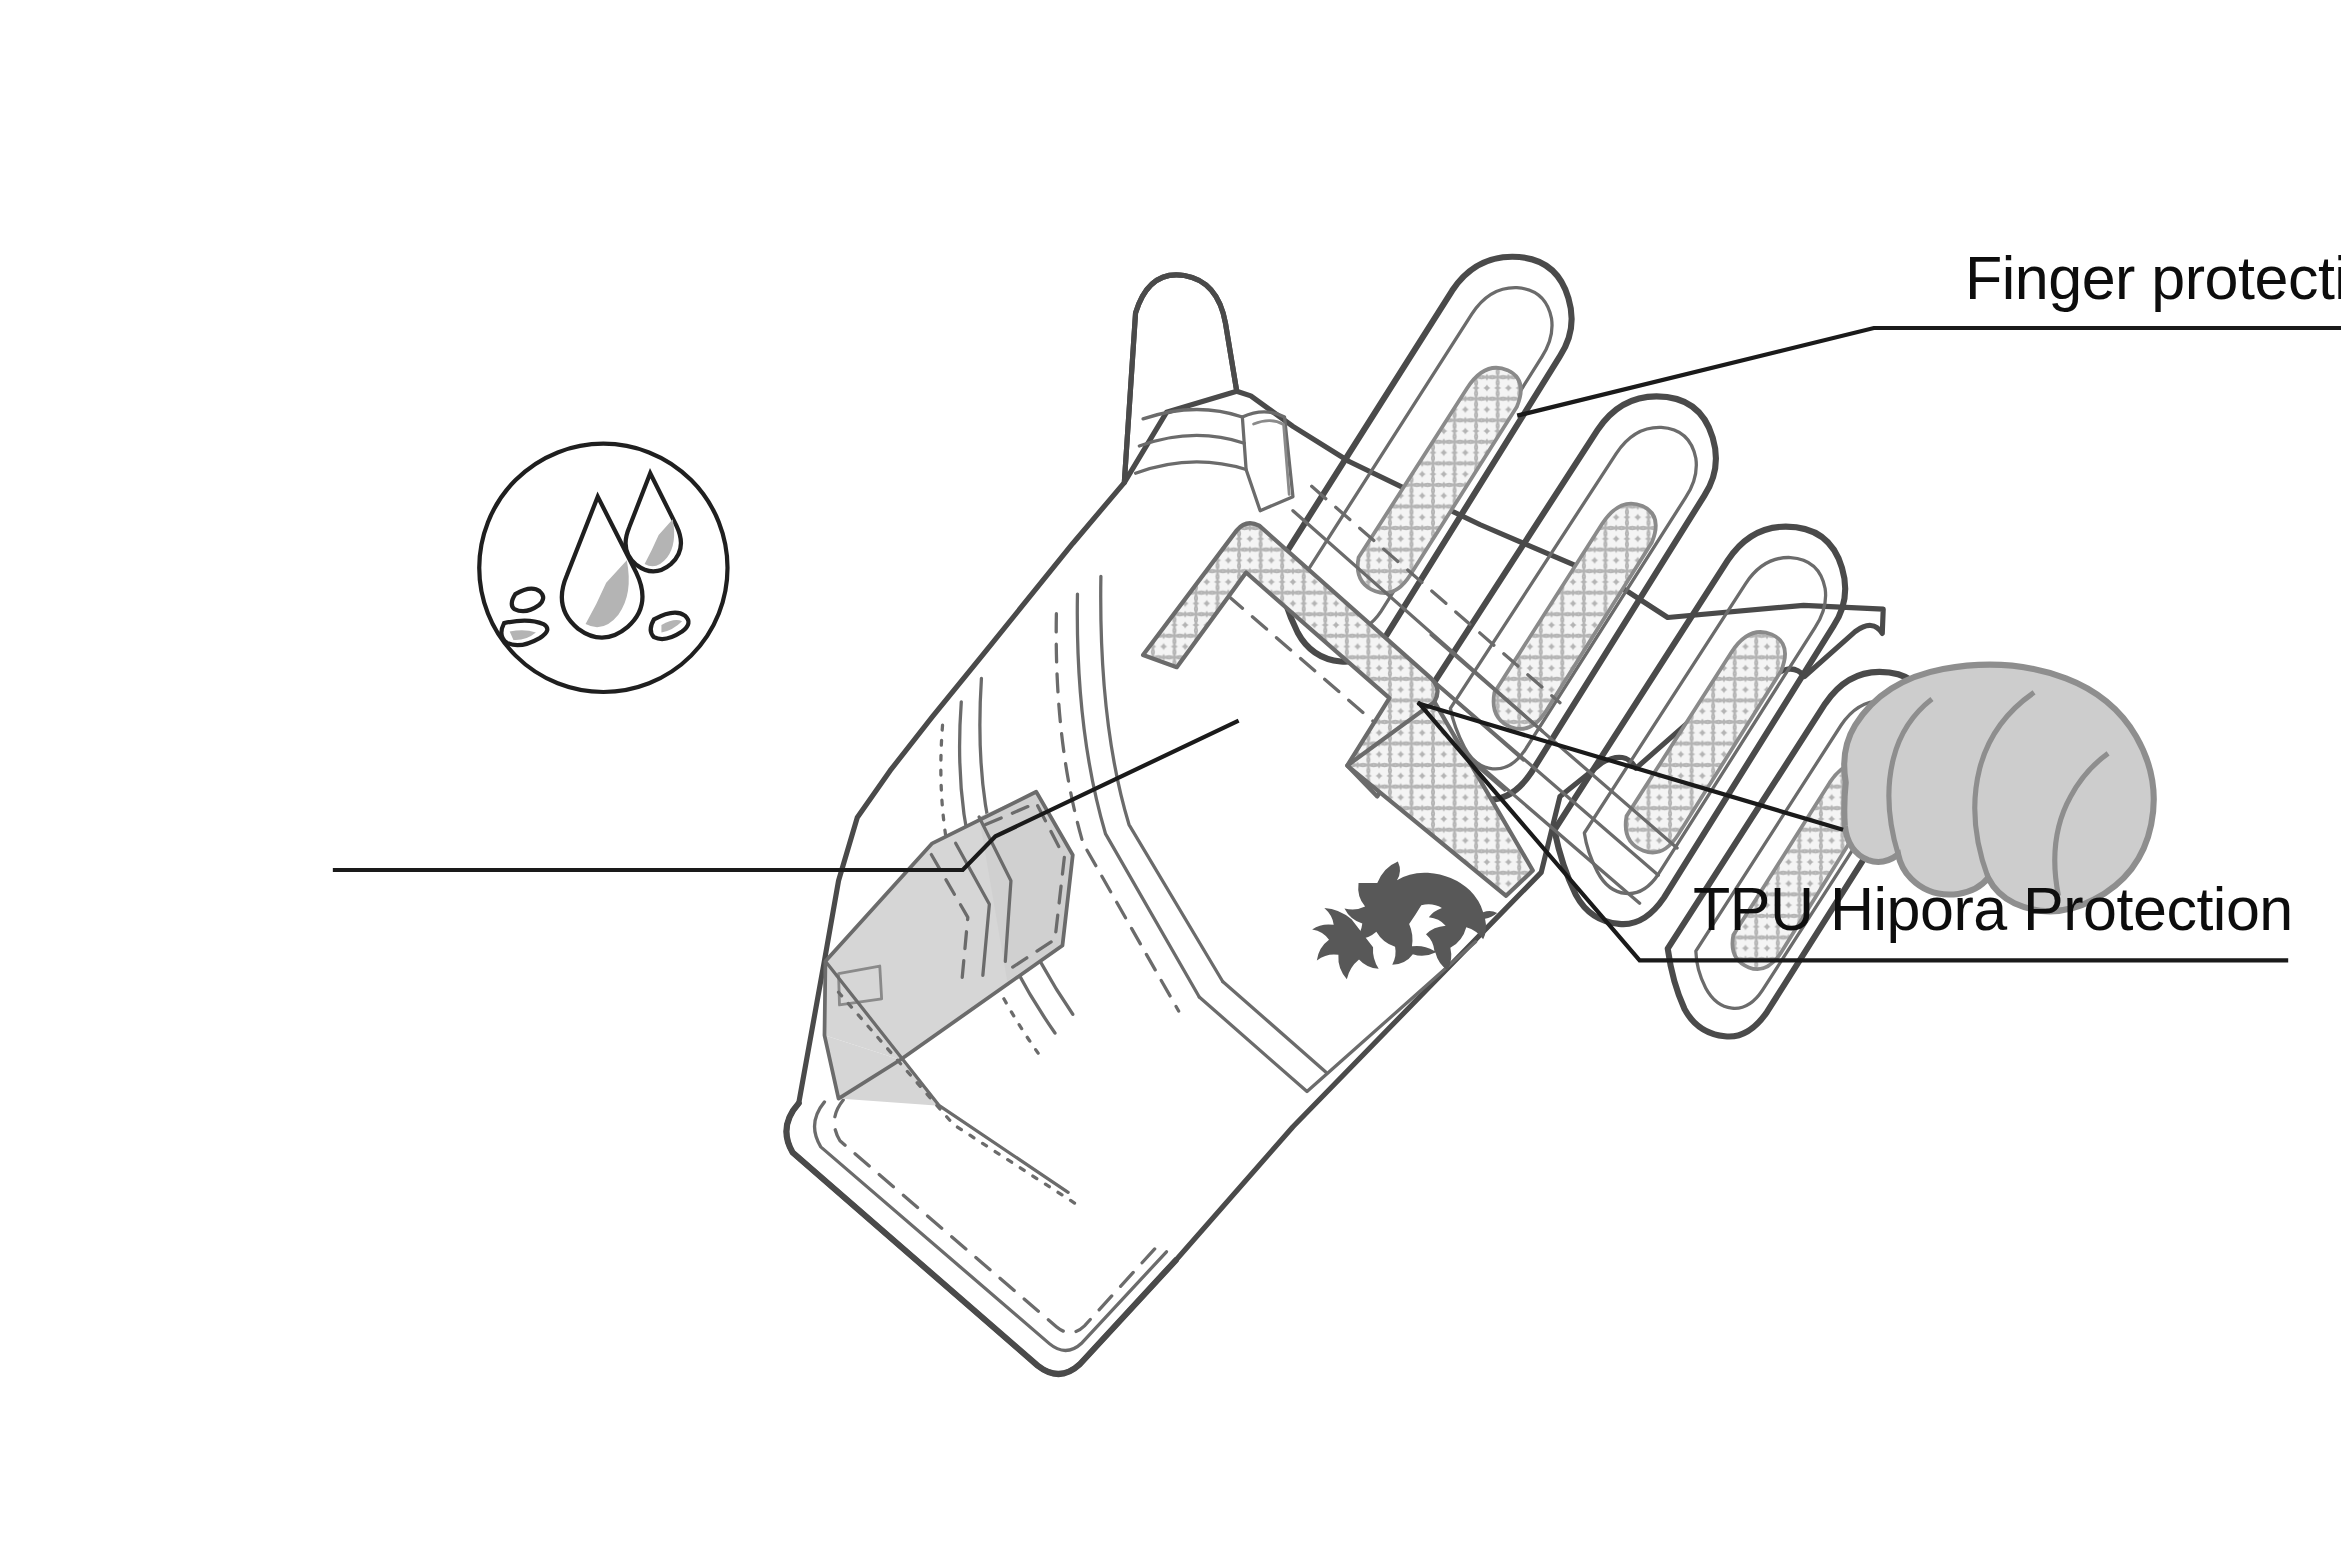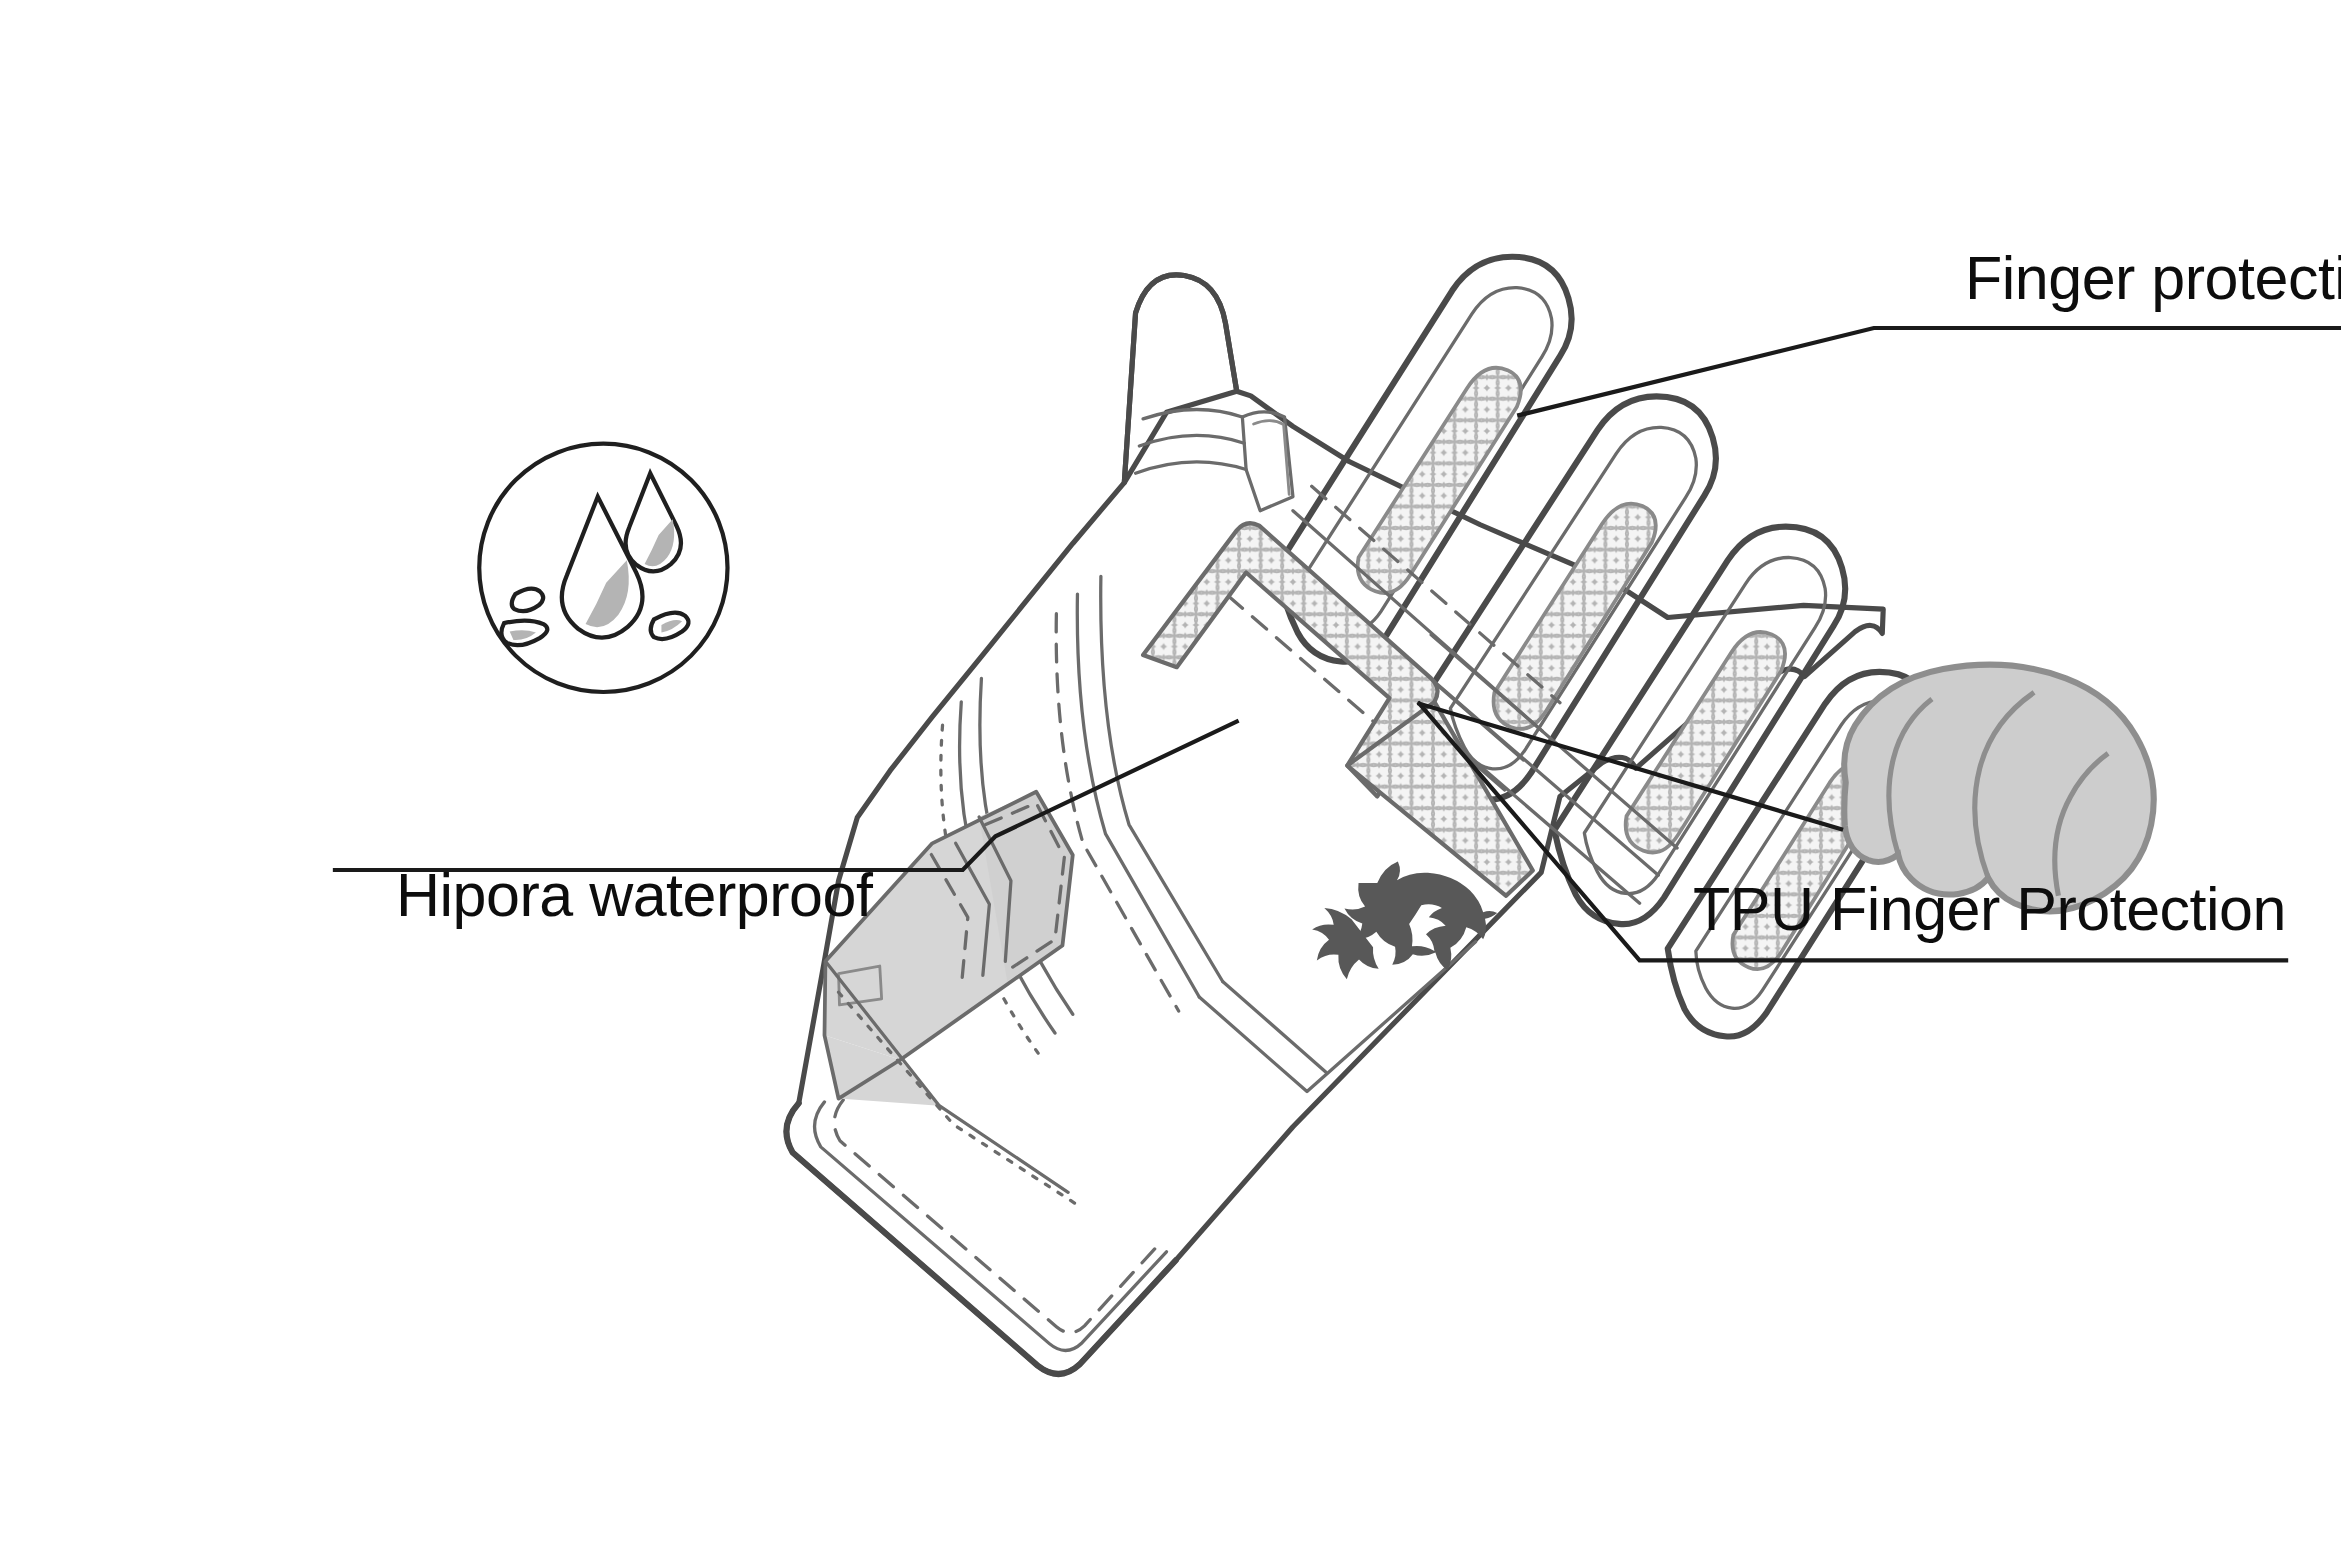--- a/index.html
+++ b/index.html
@@ -274,20 +274,19 @@
     <g fill="none" stroke="#1a1a1a" stroke-width="9" stroke-linecap="square" stroke-linejoin="miter">
       <path d="M3243 886 L4000 700 L5216 700"></path>
       <path d="M3030 1502 L3500 2050 L4880 2050"></path>
       <path d="M3030 1502 L3930 1770"></path>
       <path d="M715 1857 L2055 1857 L2125 1785 L2640 1540"></path>
     </g>
   </svg>
 
   <div class="label" id="label-finger-protection">Finger protection</div>
 
-  <div class="label" id="label-tpu-knuckle">TPU Finger Protection</div>
+  <div class="label" id="label-tpu-knuckle">TPU Hipora Protection</div>
 
   <div class="label" id="label-hipora">
-    <span class="ln">Hipora waterproof</span>
   </div>
 
 </div>
 
 
 </body></html>

